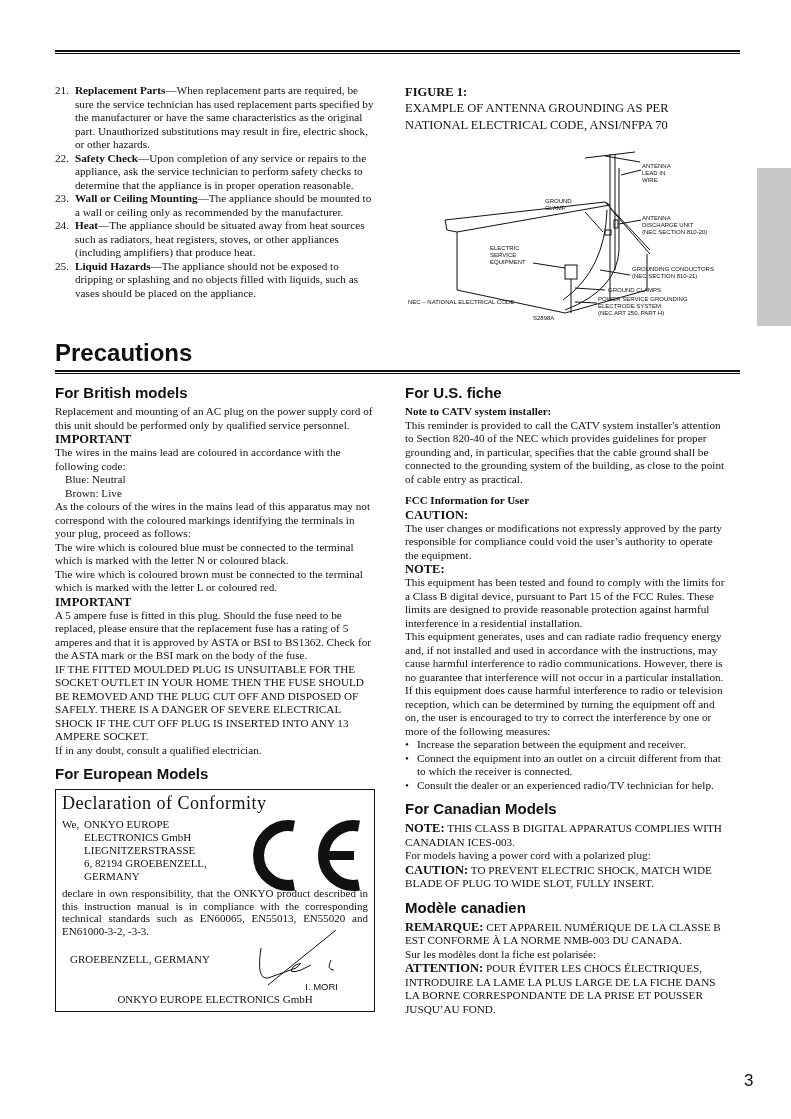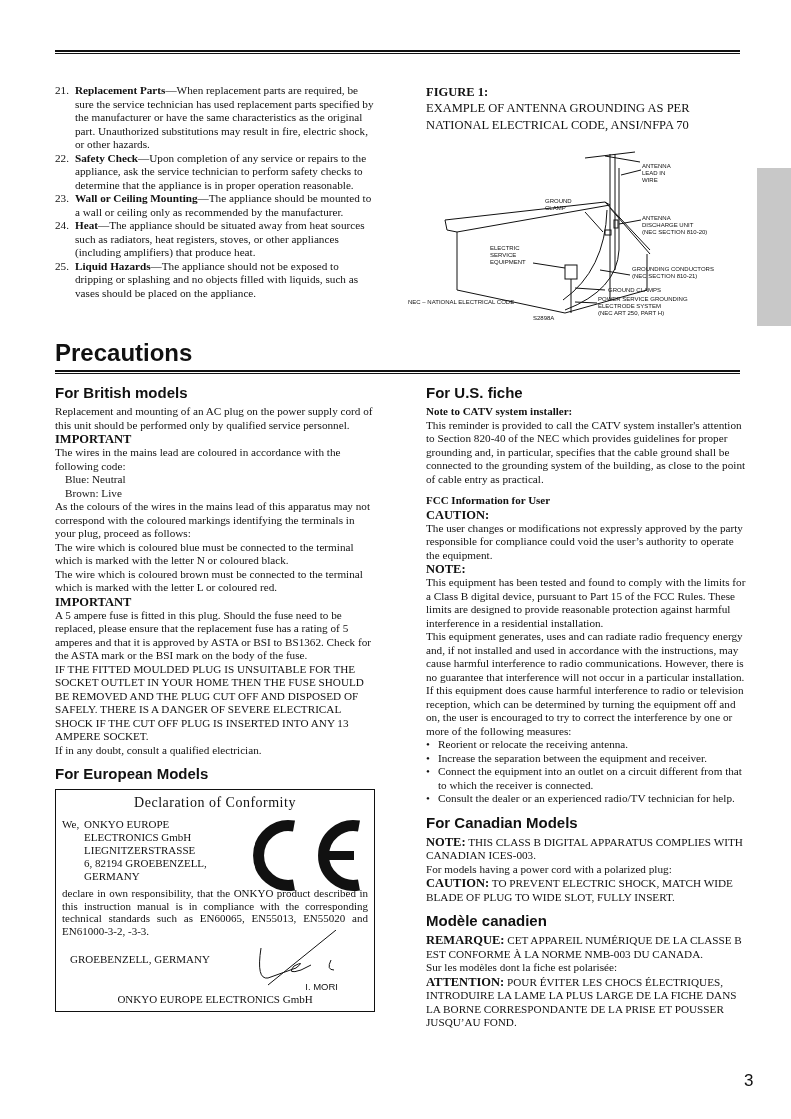--- a/index.html
+++ b/index.html
@@ -3,41 +3,41 @@
 <meta charset="utf-8">
 <style>
   * { box-sizing: border-box; margin: 0; padding: 0; }
   html, body { width: 791px; height: 1119px; background: #ffffff; overflow: hidden; }
   body { position: relative; font-family: "Liberation Serif", serif; color: #111; font-size: 11.2px; line-height: 13.5px; }
   .page-header { position: absolute; left: 55px; top: 48px; width: 685px; }
   .page-header .title { font-family: "Liberation Sans", sans-serif; font-weight: bold; font-size: 16px; line-height: 18px; }
   .page-header .title i { font-weight: normal; font-style: italic; }
   .dbl-rule { border-top: 2px solid #111; height: 4px; border-bottom: 1px solid #111; margin-top: 2px; }
   .col-left { position: absolute; left: 55px; width: 320px; }
-  .col-right { position: absolute; left: 426px; width: 322px; }
+  .col-right { position: absolute; left: 405px; width: 322px; }
   ol.safeguards { list-style: none; }
   ol.safeguards li { position: relative; padding-left: 20px; margin-bottom: 0; text-align: left; }
   ol.safeguards li .num { position: absolute; left: 0; top: 0; }
   b { font-weight: bold; }
   .figure-label { font-weight: bold; font-size: 12.5px; line-height: 16px; }
   .figure-caption { font-size: 12.5px; line-height: 17px; }
   .side-tab { position: absolute; left: 757px; top: 168px; width: 34px; height: 158px; background: #c8c8c8; }
   .precautions { position: absolute; left: 55px; top: 338px; width: 685px; }
   .precautions .h1 { font-family: "Liberation Sans", sans-serif; font-weight: bold; font-size: 24px; line-height: 30px; }
   .h2 { font-family: "Liberation Sans", sans-serif; font-weight: bold; font-size: 15px; line-height: 18px; margin-bottom: 3px; }
   .bold-head { font-weight: bold; font-size: 12.5px; line-height: 14px; }
   .small-bold { font-weight: bold; font-size: 11px; }
   .indent { padding-left: 10px; }
   p { margin: 0; }
   .gap { height: 8px; }
   ul.bullets { list-style: none; }
   ul.bullets li { position: relative; padding-left: 12px; }
   ul.bullets li::before { content: "\2022"; position: absolute; left: 0; top: 0; }
   .doc-box { border: 1px solid #111; padding: 4px 6px 6px 6px; margin-top: 6px; position: relative; height: 223px; }
-  .doc-box .doc-title { text-align: center; font-size: 14px; line-height: 18px; letter-spacing: 0.5px; margin-bottom: 6px; }
+  .doc-box .doc-title { font-size: 18px; line-height: 18px; letter-spacing: 0.5px; margin-bottom: 6px; }
   .doc-box .addr { display: flex; font-size: 11px; line-height: 13px; }
   .doc-box .addr .we { width: 22px; }
   .doc-box .declare { text-align: justify; font-size: 11px; line-height: 12.5px; margin-top: 4px; }
   .doc-box .place { margin-top: 16px; padding-left: 8px; font-size: 11px; }
   .doc-box .signer { position: absolute; right: 36px; top: 190px; font-family: "Liberation Sans", sans-serif; font-size: 9.5px; }
   .doc-box .company { position: absolute; left: 0; right: 0; bottom: 5px; text-align: center; font-size: 11px; }
   .ce-mark { position: absolute; left: 183px; top: 28px; width: 125px; height: 75px; }
   .signature { position: absolute; left: 200px; top: 140px; width: 90px; height: 60px; }
   .page-number { position: absolute; left: 744px; top: 1074px; font-family: "Liberation Sans", sans-serif; font-size: 17px; }
   .figure-svg { position: absolute; left: 405px; top: 150px; width: 325px; height: 180px; }
@@ -175,21 +175,20 @@
   <div class="small-bold">Note to CATV system installer:</div>
   <p>This reminder is provided to call the CATV system installer's attention to Section 820-40 of the NEC which provides guidelines for proper grounding and, in particular, specifies that the cable ground shall be connected to the grounding system of the building, as close to the point of cable entry as practical.</p>
   <div class="gap"></div>
   <div class="small-bold">FCC Information for User</div>
   <div class="bold-head">CAUTION:</div>
   <p>The user changes or modifications not expressly approved by the party responsible for compliance could void the user’s authority to operate the equipment.</p>
   <div class="bold-head">NOTE:</div>
   <p>This equipment has been tested and found to comply with the limits for a Class B digital device, pursuant to Part 15 of the FCC Rules. These limits are designed to provide reasonable protection against harmful interference in a residential installation.</p>
   <p>This equipment generates, uses and can radiate radio frequency energy and, if not installed and used in accordance with the instructions, may cause harmful interference to radio communications. However, there is no guarantee that interference will not occur in a particular installation. If this equipment does cause harmful interference to radio or television reception, which can be determined by turning the equipment off and on, the user is encouraged to try to correct the interference by one or more of the following measures:</p>
   <ul class="bullets">
-    <li>Reorient or relocate the receiving antenna.</li>
     <li>Increase the separation between the equipment and receiver.</li>
     <li>Connect the equipment into an outlet on a circuit different from that to which the receiver is connected.</li>
     <li>Consult the dealer or an experienced radio/TV technician for help.</li>
   </ul>
   <div class="gap"></div>
   <div class="h2">For Canadian Models</div>
   <p><b class="bold-head">NOTE:</b><span> THIS CLASS B DIGITAL APPARATUS COMPLIES WITH CANADIAN ICES-003.</span></p>
   <p>For models having a power cord with a polarized plug:</p>
   <p><b class="bold-head">CAUTION:</b><span> TO PREVENT ELECTRIC SHOCK, MATCH WIDE BLADE OF PLUG TO WIDE SLOT, FULLY INSERT.</span></p>
   <div class="gap"></div>

